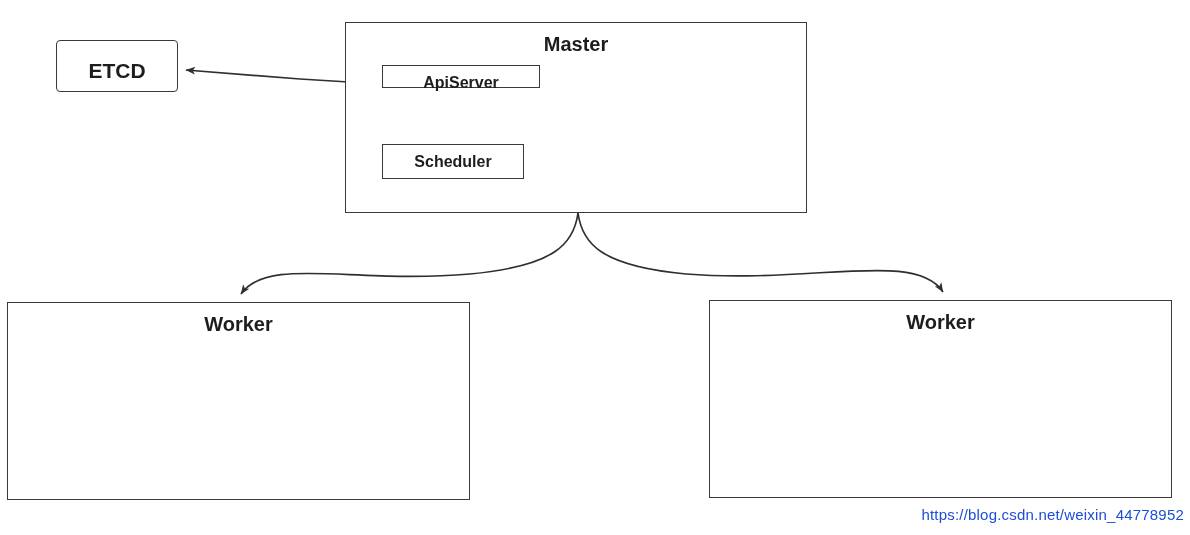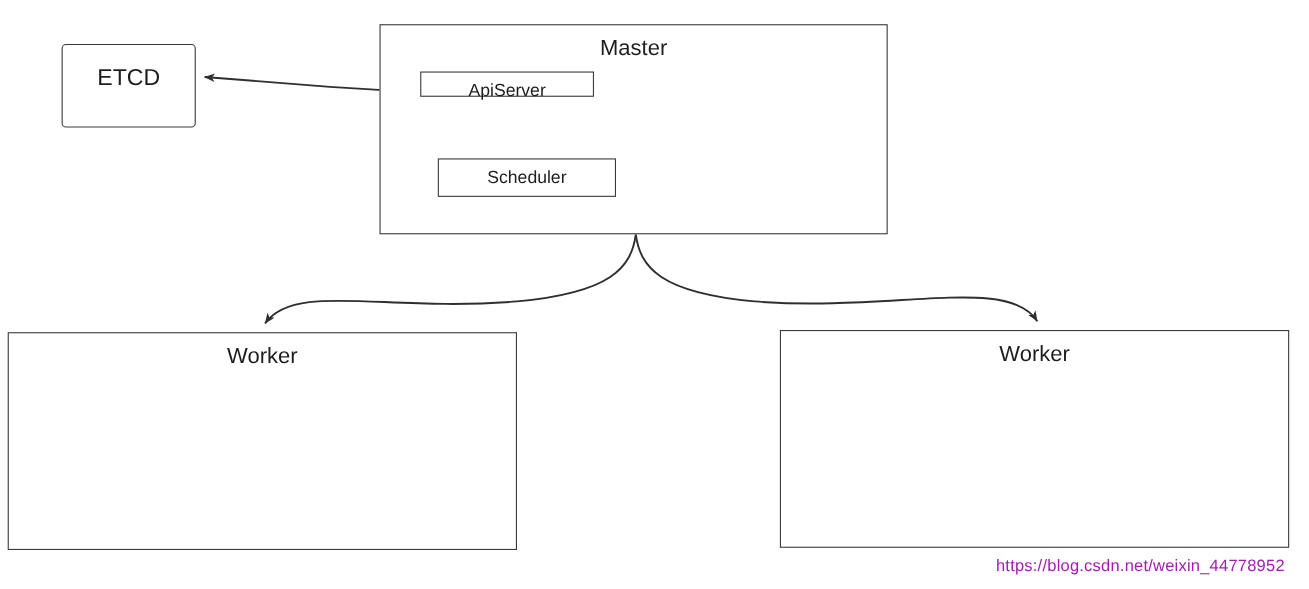--- a/index.html
+++ b/index.html
@@ -33,27 +33,28 @@
   .node-rounded {
     border-radius: 4px;
   }
   .node-label {
     position: absolute;
     left: 0;
     right: 0;
     text-align: center;
     color: #1d1d1d;
     white-space: nowrap;
+    font-weight: bold;
   }
   
   #node-etcd {
     left: 56px;
     top: 40px;
     width: 122px;
-    height: 76px;
+    height: 52px;
   }
   #node-etcd .node-label {
     top: 18px;
     font-size: 21px;
   }
   
   #node-master {
     left: 345px;
     top: 22px;
     width: 462px;
@@ -69,23 +70,23 @@
     top: 42px;
     width: 158px;
     height: 23px;
   }
   #node-apiserver .node-label {
     top: 8px;
     font-size: 16px;
   }
   
   #node-scheduler {
-    left: 52px;
+    left: 36px;
     top: 121px;
-    width: 162px;
+    width: 142px;
     height: 35px;
     padding-left: 32px;
   }
   #node-scheduler .node-label {
     top: 8px;
     font-size: 16px;
   }
   
   #node-worker-left {
     left: 7px;
@@ -99,24 +100,24 @@
     width: 463px;
     height: 198px;
   }
   #node-worker-left .node-label,
   #node-worker-right .node-label {
     top: 10px;
     font-size: 20px;
   }
   #watermark {
     position: absolute;
-    right: 22px;
+    right: 6px;
     top: 506px;
     font-size: 15px;
-    color: #a21caf;
+    color: #1d4ed8;
     letter-spacing: 0.2px;
     white-space: nowrap;
     user-select: none;
   }
 </style>
 </head>
 <body>
 
 <div id="canvas">
 

